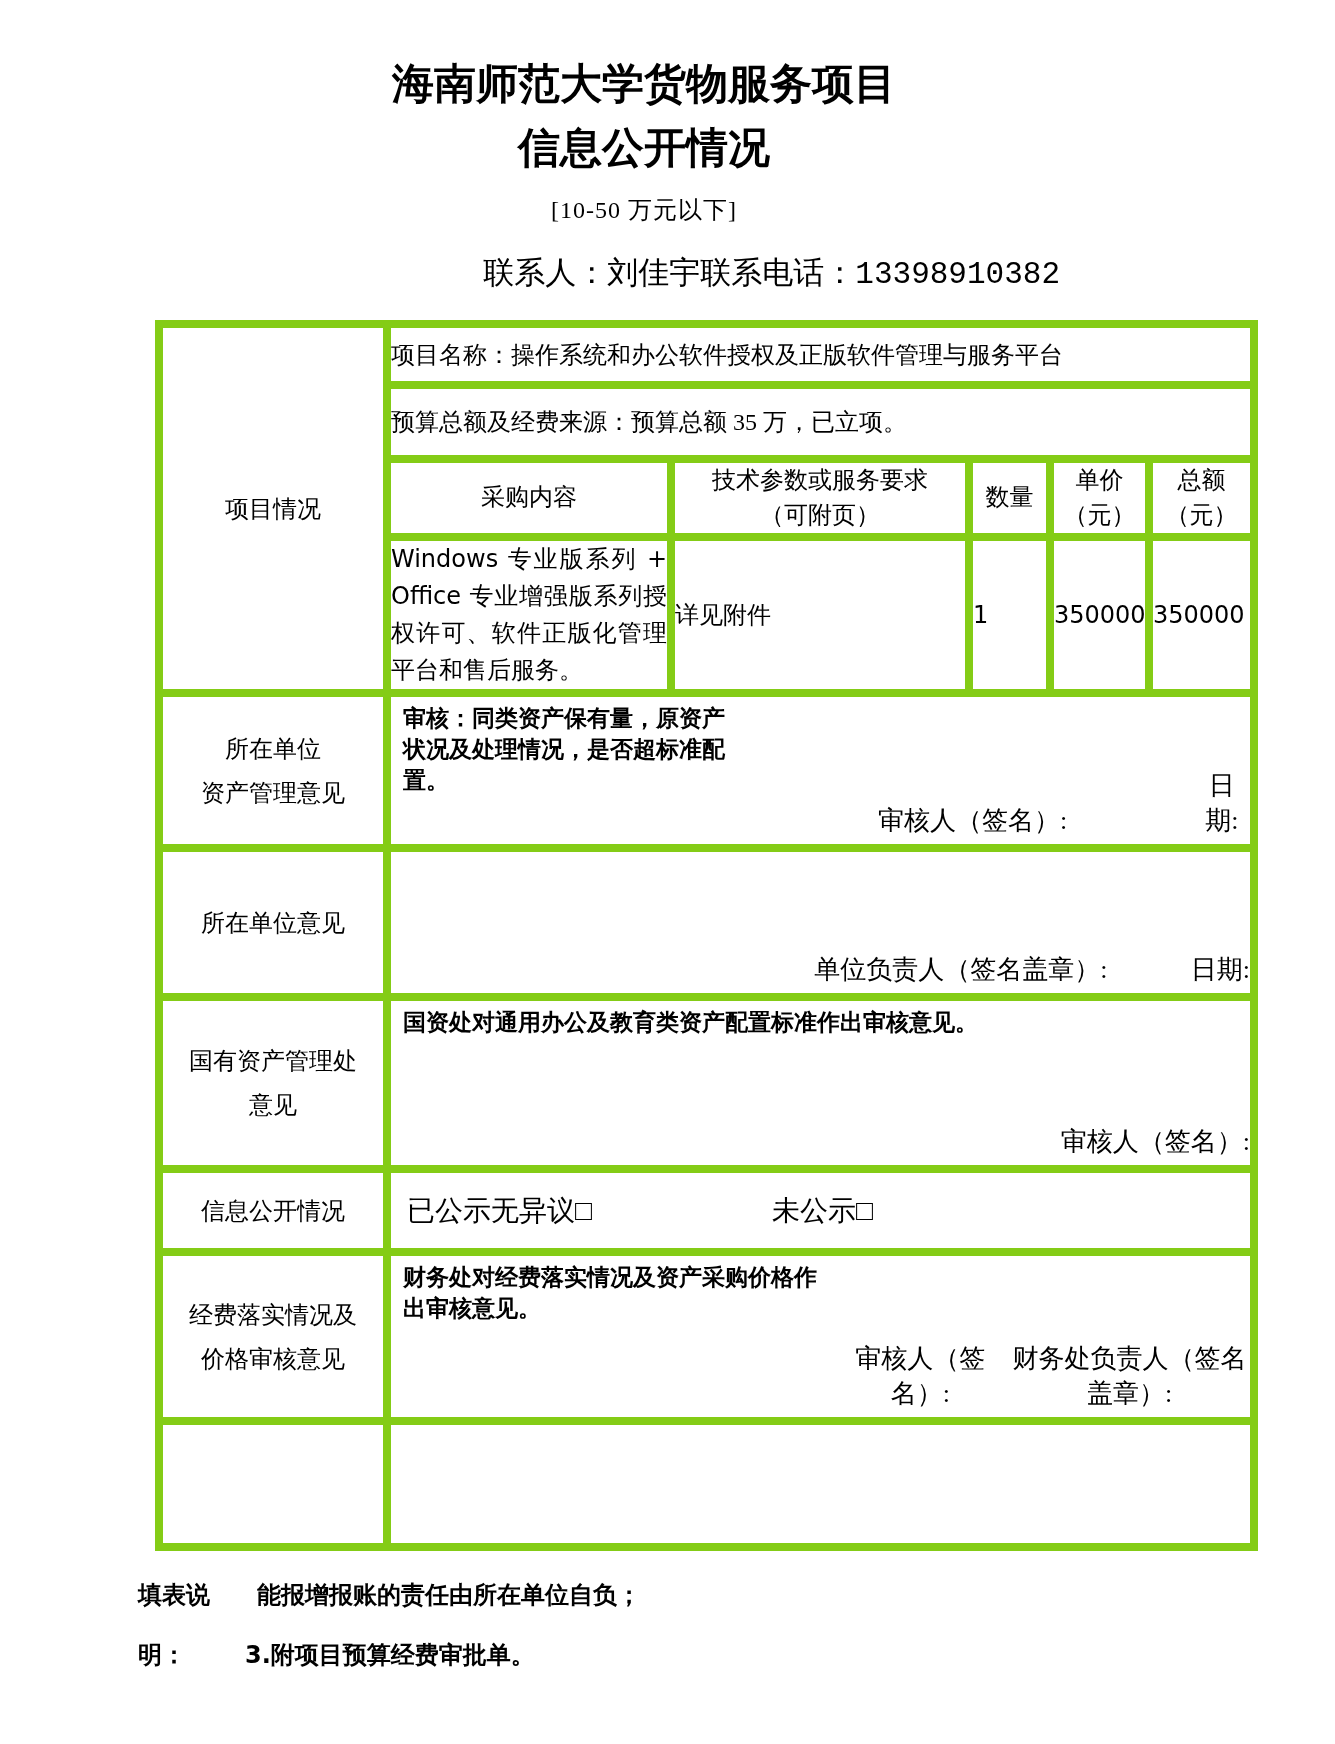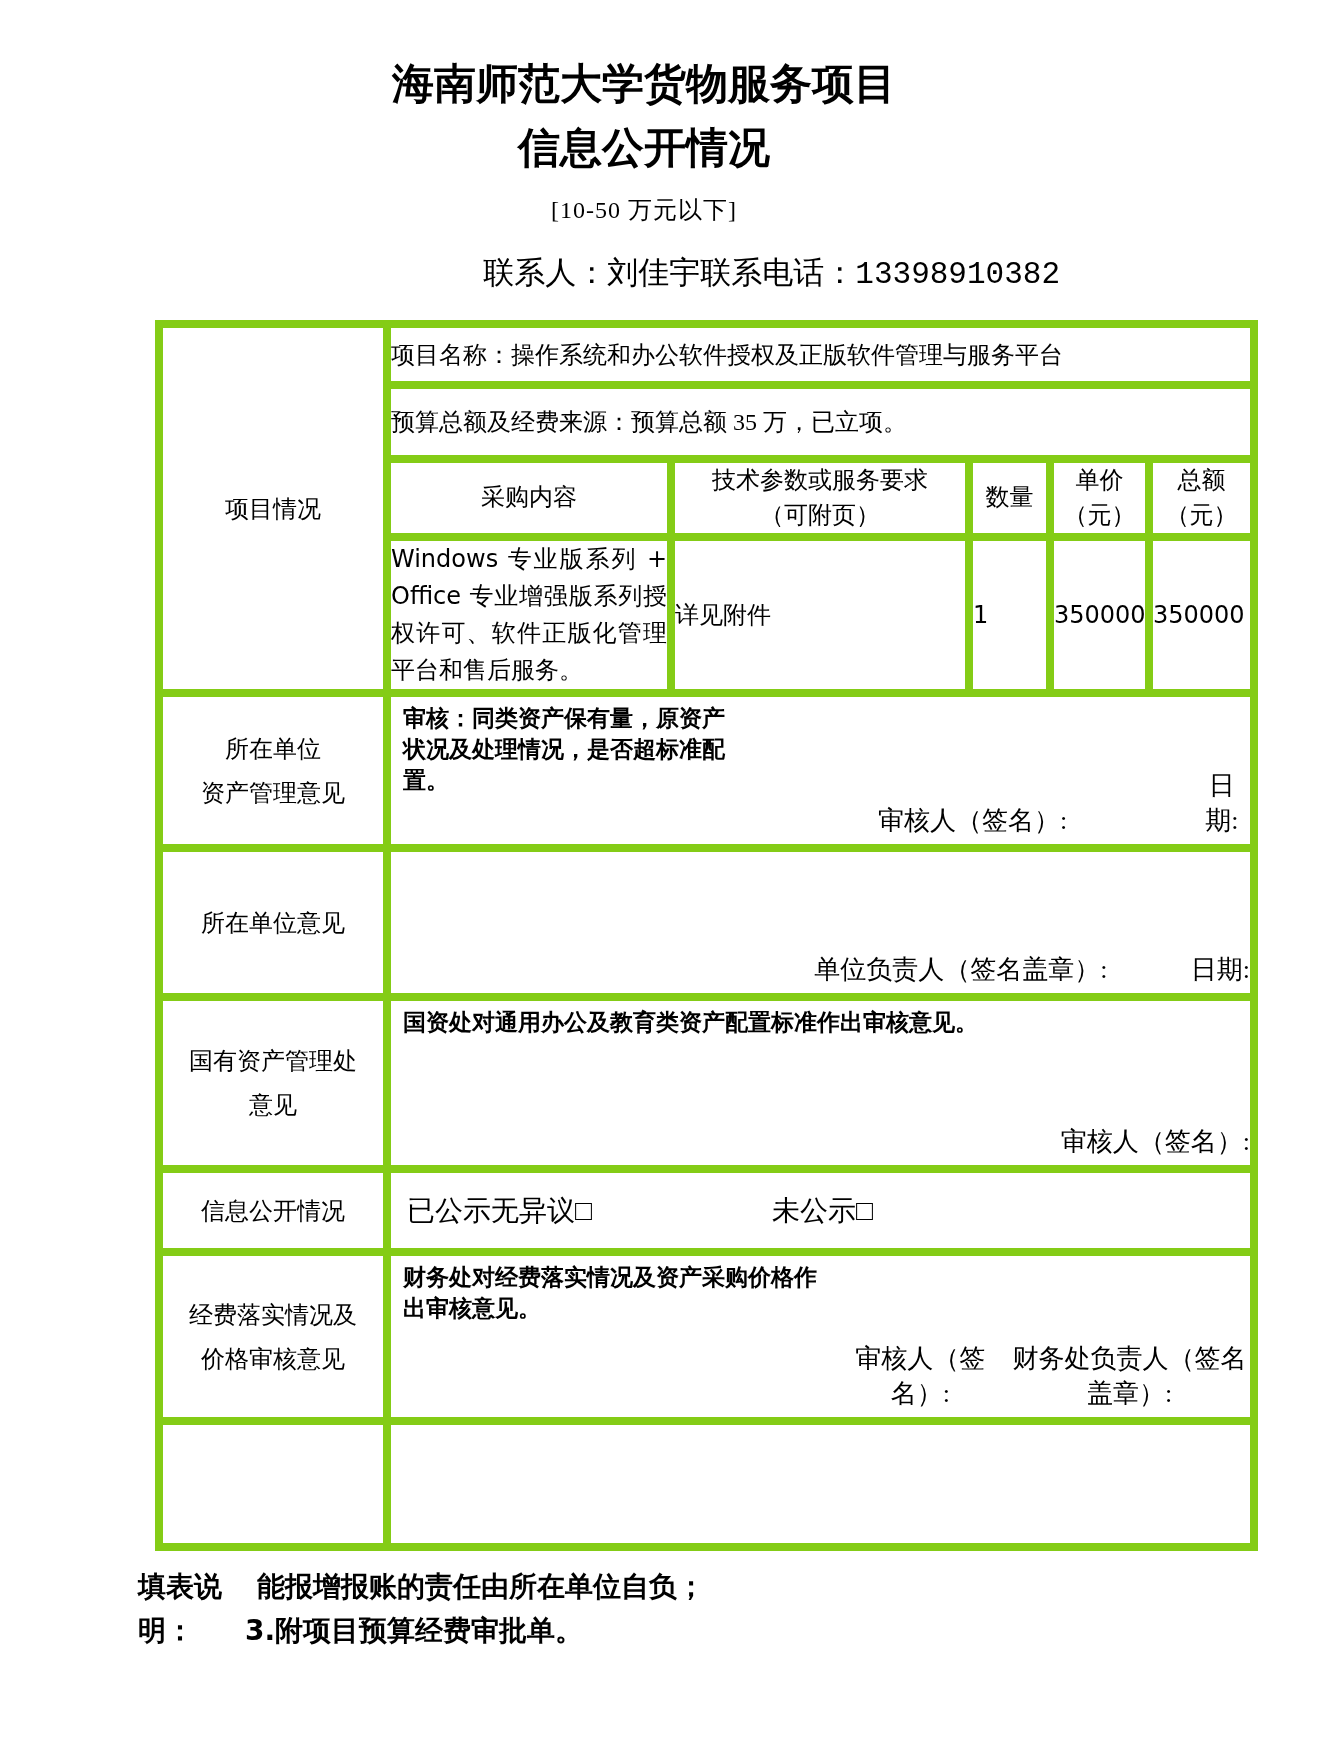--- a/index.html
+++ b/index.html
@@ -54,21 +54,21 @@
   .sign-row{display:flex;padding-left:12px;font-size:26px;align-items:flex-end;text-align:center;}
   .sign-row .w465{width:465px;}
   .sign-row .w460{width:460px;}
   .sign-row .w235{width:235px;}
   td.publicity-cell{vertical-align:top;padding-top:4px;}
   .options-row{display:flex;padding-left:16px;font-size:28px;}
   .options-row .w365{width:365px;}
   .notes{
     display:flex;margin:14px 0 0 138px;
     font-family:"DejaVu Sans","Liberation Sans",sans-serif;
-    font-weight:bold;font-size:28px;line-height:44px;
+    font-weight:bold;font-size:24px;line-height:60px;
   }
   .notes-label{width:107px;flex:none;}
   .notes-body .indent{padding-left:12px;}
 </style>
 </head>
 <body>
 
 <div class="header">
   <div class="title-line">海南师范大学货物服务项目</div>
   <div class="title-line">信息公开情况</div>

